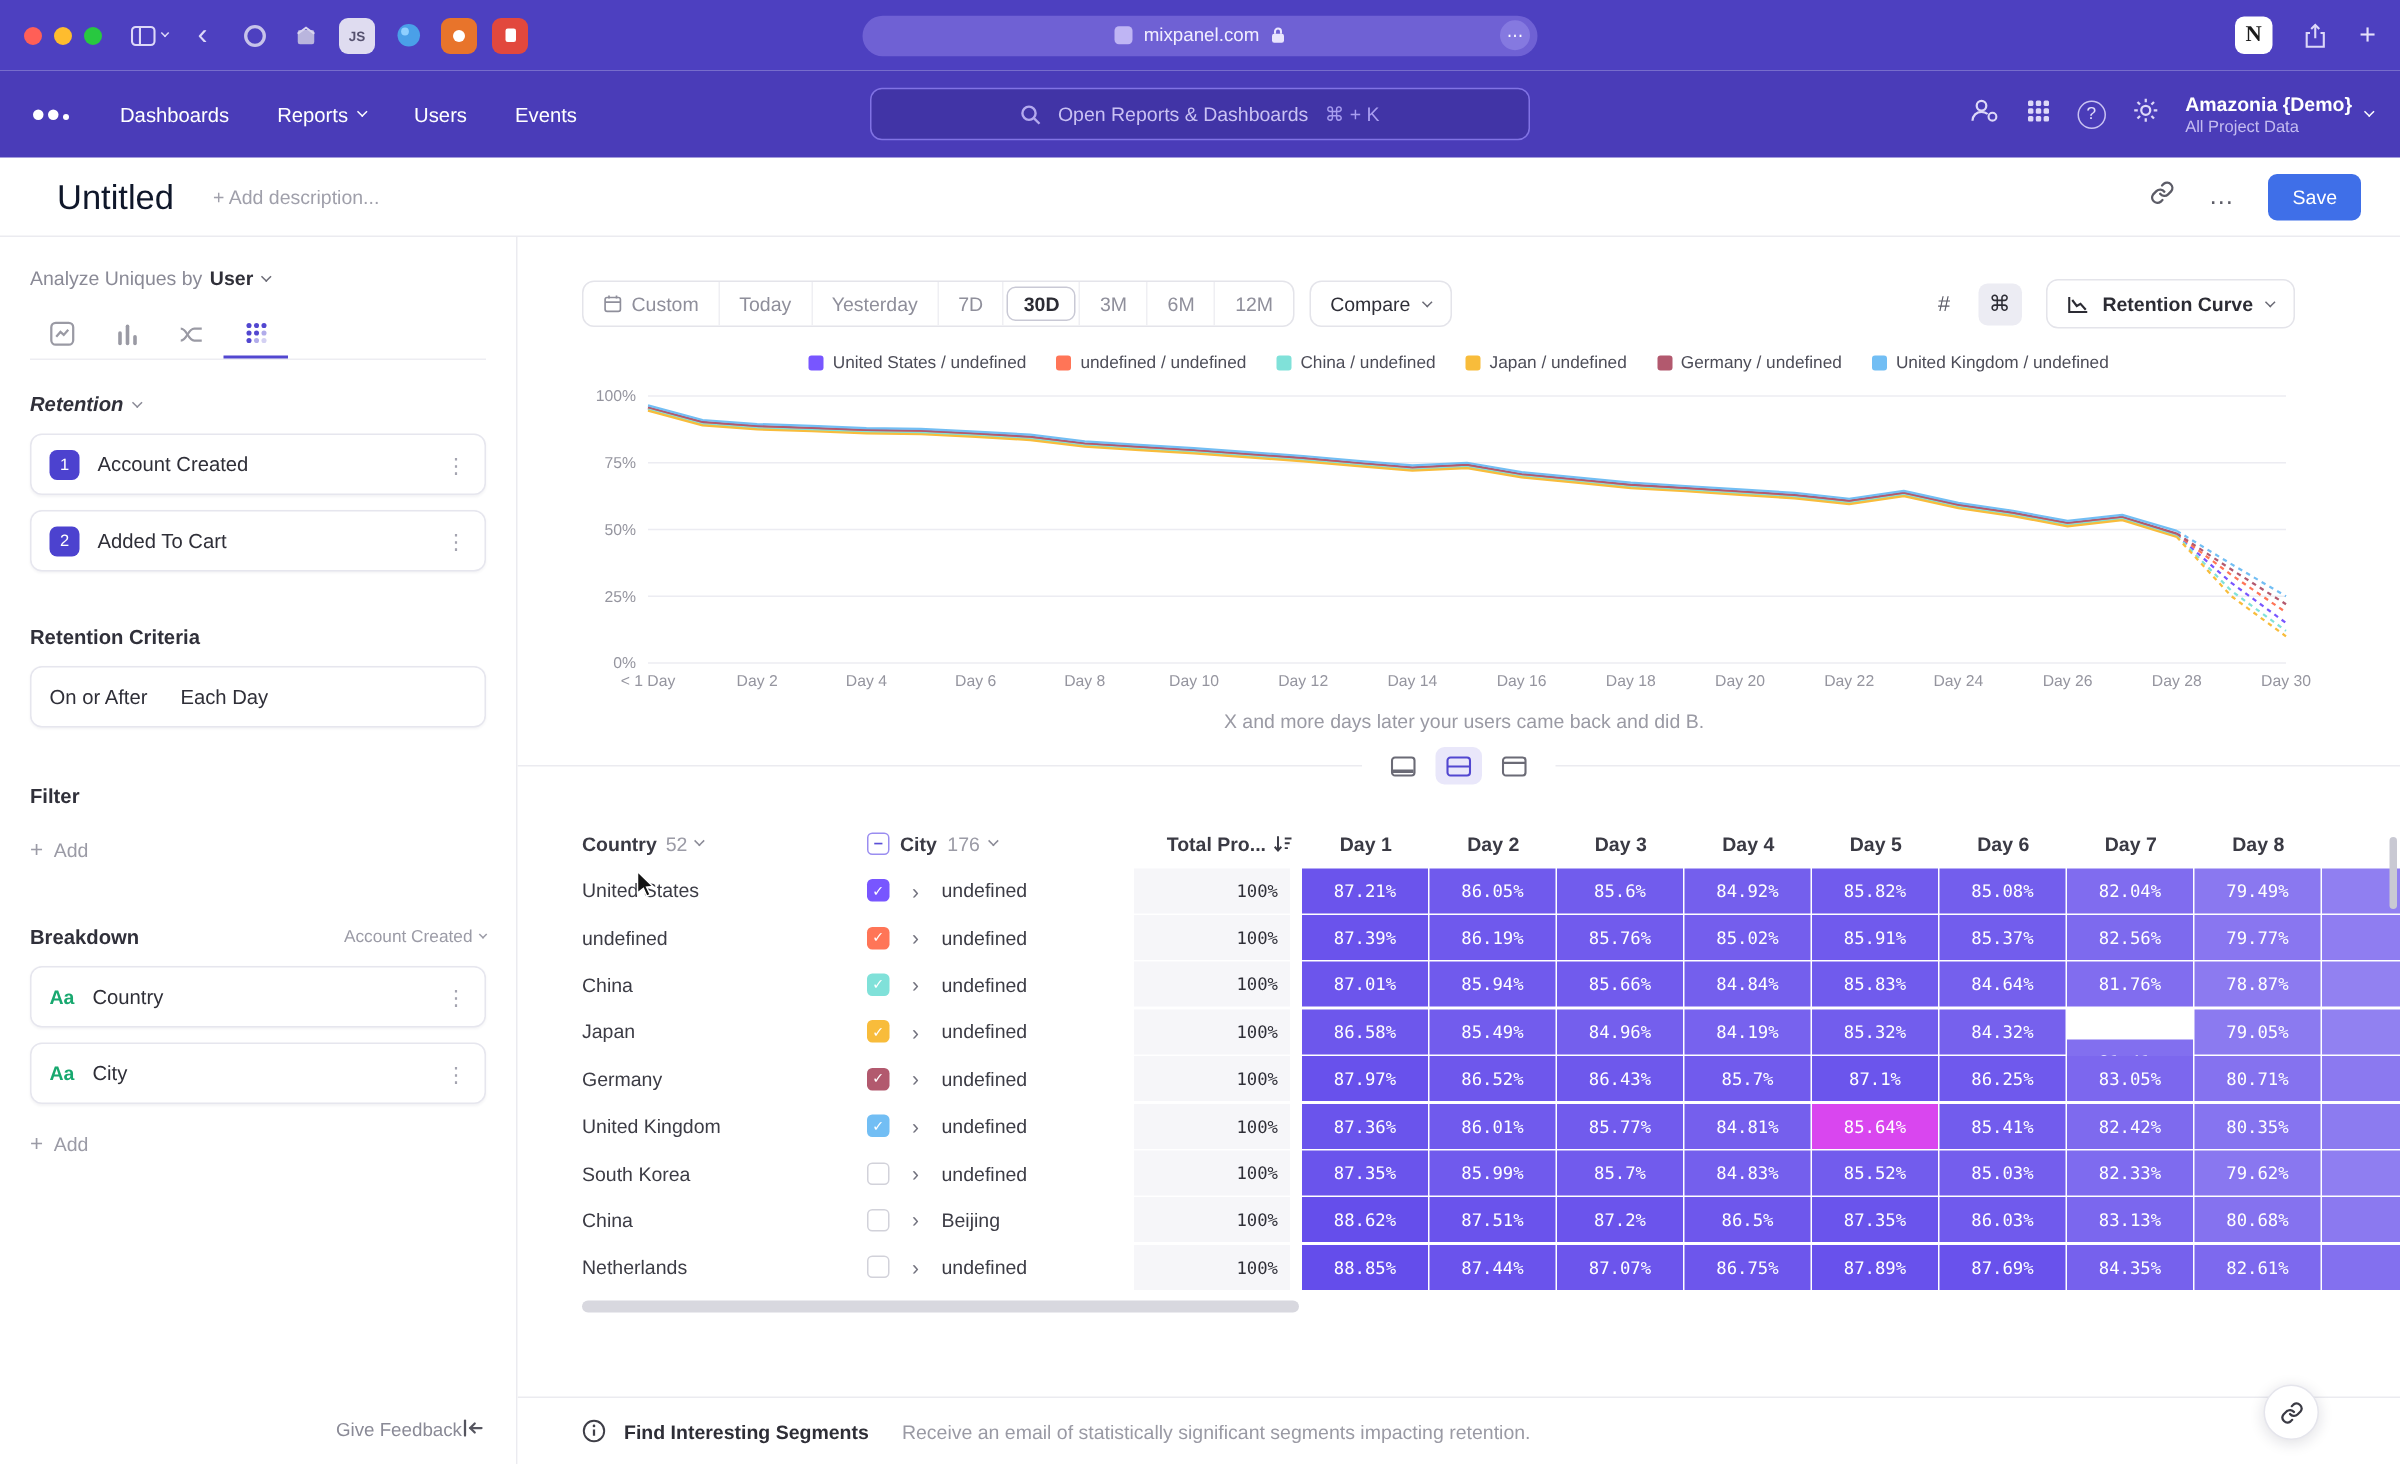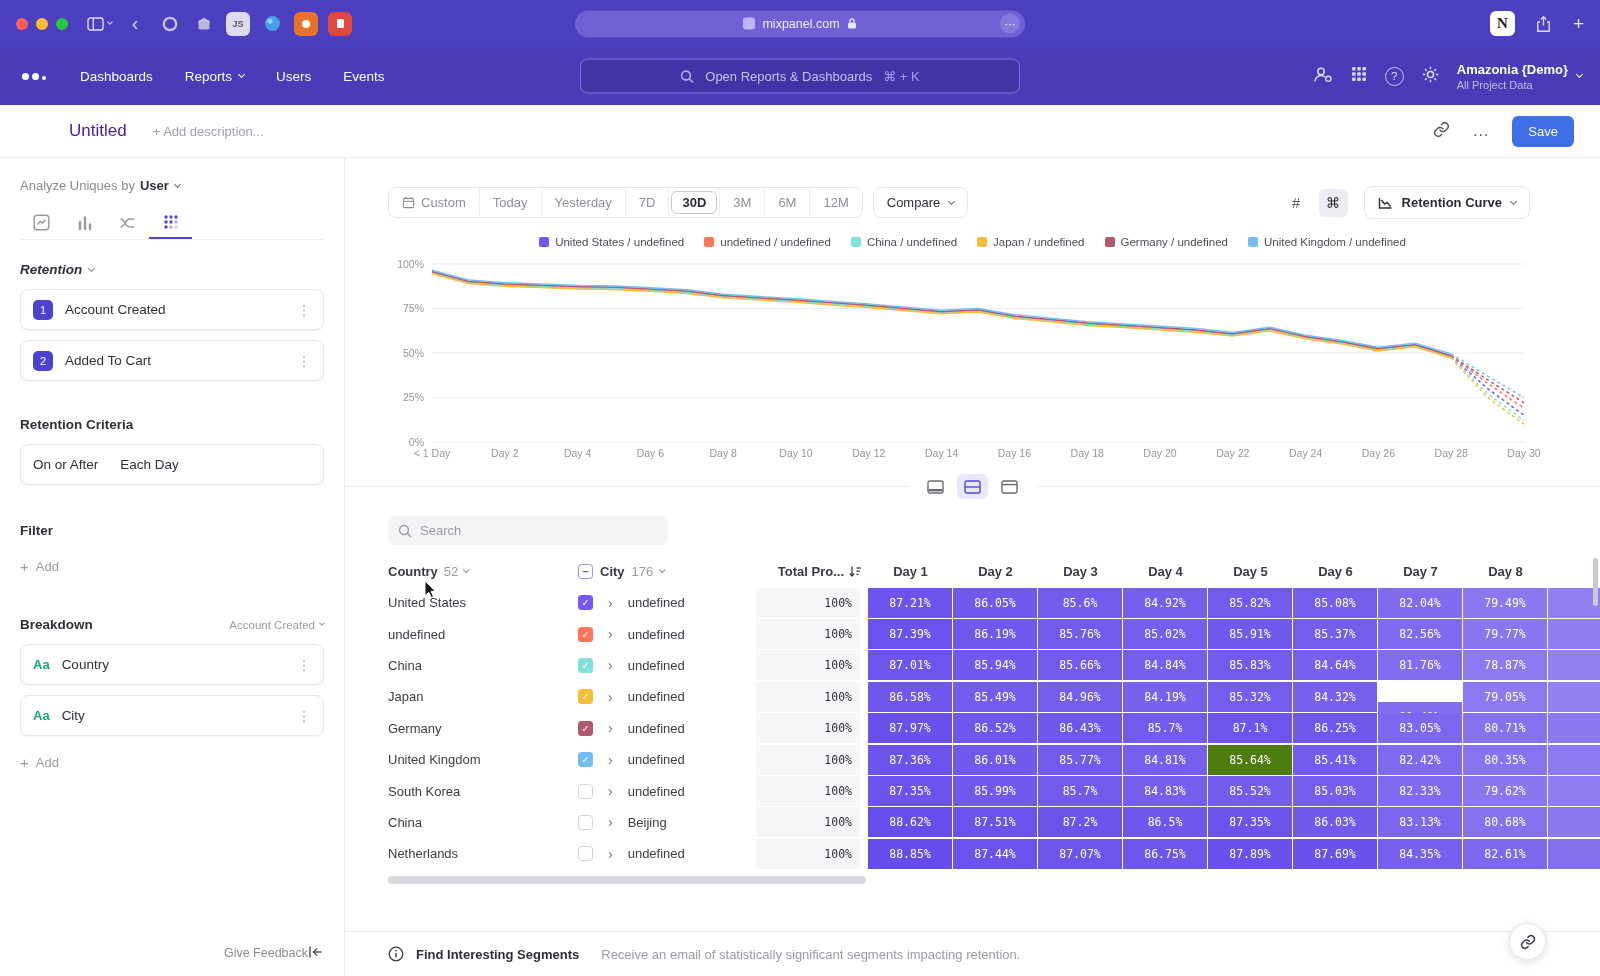--- a/index.html
+++ b/index.html
@@ -32,21 +32,21 @@
   .nav-right { position:absolute; right:18px; display:flex; align-items:center; gap:18px; color:#ddd8f8; }
   .help-badge { width:19px; height:19px; border-radius:50%; border:1.5px solid #c9c2f2; display:flex; align-items:center; justify-content:center; font-size:11.5px; color:#e3defb; }
   .project { display:flex; align-items:center; gap:9px; color:#fff; }
   .project-name { font-size:13px; font-weight:bold; }
   .project-scope { font-size:11px; color:#c4bcf0; margin-top:2px; }
 
   .chev { display:inline-block; width:6px; height:6px; border-right:1.5px solid currentColor; border-bottom:1.5px solid currentColor; transform:rotate(45deg); margin-top:-3px; }
 
   
   .report-header { height:53px; background:#fff; border-bottom:1px solid #ebebf0; display:flex; align-items:center; padding:0 26px 0 38px; }
-  .report-title { font-size:17px; color:#4c1d95; font-weight:500;margin-left:31px; }
+  .report-title { font-size:23px; color:#0f172a; font-weight:500; }
   .report-desc { margin-left:26px; font-size:13px; color:#a0a0ab; }
   .hdr-right { margin-left:auto; display:flex; align-items:center; gap:22px; color:#5c5c67; }
   .save-btn { background:#3f6fe8; color:#fff; font-size:13px; font-weight:500; padding:8px 16px; border-radius:6px; }
 
   
   .app-body { display:flex; height:818px; }
   .sidebar { width:345px; border-right:1px solid #ebebf0; position:relative; padding:20px 20px 0; flex:none; }
   .main { flex:1; position:relative; overflow:hidden; }
 
   
@@ -519,20 +519,21 @@
           <polyline points="44.0,18.9 80.4,28.7 116.8,31.4 153.2,32.6 189.6,34.0 226.0,34.6 262.4,36.3 298.8,38.5 335.2,42.9 371.6,45.2 408.0,47.4 444.4,50.0 480.8,52.7 517.2,55.9 553.6,59.0 590.0,57.2 626.4,63.4 662.8,67.0 699.2,70.5 735.6,72.7 772.0,75.0 808.4,77.3 844.8,81.2 881.2,75.9 917.6,83.9 954.0,89.2 990.4,96.0 1026.8,91.9 1063.2,103.1" fill="none" stroke="#80E1D9" stroke-width="1.5" stroke-linejoin="round"></polyline>
           <polyline points="1063.2,103.1 1099.6,139.9 1136.0,166.6" fill="none" stroke="#80E1D9" stroke-width="1.5" stroke-dasharray="3 3"></polyline>
           <polyline points="44.0,19.8 80.4,29.6 116.8,32.3 153.2,33.5 189.6,34.9 226.0,35.5 262.4,37.2 298.8,39.4 335.2,43.8 371.6,46.1 408.0,48.3 444.4,50.9 480.8,53.6 517.2,56.8 553.6,59.8 590.0,58.1 626.4,64.3 662.8,67.8 699.2,71.4 735.6,73.5 772.0,75.9 808.4,78.2 844.8,82.1 881.2,76.8 917.6,84.8 954.0,90.1 990.4,96.9 1026.8,92.8 1063.2,104.0" fill="none" stroke="#F8BC3B" stroke-width="1.5" stroke-linejoin="round"></polyline>
           <polyline points="1063.2,104.0 1099.6,143.5 1136.0,170.2" fill="none" stroke="#F8BC3B" stroke-width="1.5" stroke-dasharray="3 3"></polyline>
           <polyline points="44.0,17.5 80.4,27.3 116.8,29.9 153.2,31.2 189.6,32.6 226.0,33.1 262.4,34.9 298.8,37.1 335.2,41.5 371.6,43.8 408.0,46.0 444.4,48.6 480.8,51.3 517.2,54.5 553.6,57.5 590.0,55.7 626.4,62.0 662.8,65.5 699.2,69.1 735.6,71.2 772.0,73.5 808.4,75.9 844.8,79.8 881.2,74.4 917.6,82.4 954.0,87.8 990.4,94.5 1026.8,90.5 1063.2,101.7" fill="none" stroke="#B2596E" stroke-width="1.5" stroke-linejoin="round"></polyline>
           <polyline points="1063.2,101.7 1099.6,125.7 1136.0,148.8" fill="none" stroke="#B2596E" stroke-width="1.5" stroke-dasharray="3 3"></polyline>
           <polyline points="44.0,16.2 80.4,26.0 116.8,28.7 153.2,29.9 189.6,31.4 226.0,31.9 262.4,33.7 298.8,35.8 335.2,40.3 371.6,42.6 408.0,44.7 444.4,47.4 480.8,50.0 517.2,53.3 553.6,56.3 590.0,54.5 626.4,60.7 662.8,64.3 699.2,67.8 735.6,70.0 772.0,72.3 808.4,74.6 844.8,78.5 881.2,73.2 917.6,81.2 954.0,86.5 990.4,93.3 1026.8,89.2 1063.2,99.9" fill="none" stroke="#72BEF4" stroke-width="1.5" stroke-linejoin="round"></polyline>
           <polyline points="1063.2,99.9 1099.6,122.1 1136.0,143.5" fill="none" stroke="#72BEF4" stroke-width="1.5" stroke-dasharray="3 3"></polyline>
         </svg>
     </div>
+    <div class="chart-caption">X and more days later your users came back and did B.</div>
 
     <div class="view-row">
       <div class="view-toggle">
         <span class="vt-btn">
           <svg width="17" height="14" viewBox="0 0 17 14">
               <rect x="1" y="1" width="15" height="12" rx="2" fill="none" stroke="currentColor" stroke-width="1.4"></rect>
               <line x1="1.6" y1="10.2" x2="15.4" y2="10.2" stroke="currentColor" stroke-width="2.4"></line>
             </svg>
         </span>
         <span class="vt-btn active">
@@ -543,27 +544,20 @@
         </span>
         <span class="vt-btn">
           <svg width="17" height="14" viewBox="0 0 17 14">
               <rect x="1" y="1" width="15" height="12" rx="2" fill="none" stroke="currentColor" stroke-width="1.4"></rect>
               <line x1="1" y1="4.6" x2="16" y2="4.6" stroke="currentColor" stroke-width="1.4"></line>
             </svg>
         </span>
       </div>
     </div>
 
-    <div class="tbl-search">
-      <svg width="14" height="14" viewBox="0 0 14 14">
-          <circle cx="6" cy="6" r="4.4" fill="none" stroke="#9b9ba6" stroke-width="1.5"></circle>
-          <line x1="9.4" y1="9.4" x2="13" y2="13" stroke="#9b9ba6" stroke-width="1.5"></line>
-        </svg>
-      <input placeholder="Search" style="">
-    </div>
 
     <div class="tbl">
       <div class="thead">
         <div class="c-country">
           <span>Country</span>
           <span class="cnt">52</span>
           <span class="chev hchev" style="width:4.5px;height:4.5px;"></span>
         </div>
         <div class="c-city">
           <span class="cb head">–</span>
@@ -690,21 +684,21 @@
             <div class="c-city">
               <span class="cb on" style="background: rgb(114, 190, 244);">✓</span>
               <span class="row-chev">›</span>
               <span>undefined</span>
             </div>
             <div class="total-cell">100%</div>
             <div class="day-cell" style="background: rgb(106, 84, 236);">87.36%</div>
             <div class="day-cell" style="background: rgb(112, 90, 237);">86.01%</div>
             <div class="day-cell" style="background: rgb(113, 91, 237);">85.77%</div>
             <div class="day-cell" style="background: rgb(117, 95, 237);">84.81%</div>
-            <div class="day-cell" style="background: #4d7c0f;">85.64%</div>
+            <div class="day-cell" style="background: #d946ef;">85.64%</div>
             <div class="day-cell" style="background: rgb(114, 92, 237);">85.41%</div>
             <div class="day-cell" style="background: rgb(126, 106, 238);">82.42%</div>
             <div class="day-cell" style="background: rgb(134, 116, 240);">80.35%</div>
             <div class="day-cell sliver" style="background: rgb(140, 123, 240);"></div>
           </div>
           <div class="tr-data">
             <div class="c-country">South Korea</div>
             <div class="c-city">
               <span class="cb"></span>
               <span class="row-chev">›</span>

